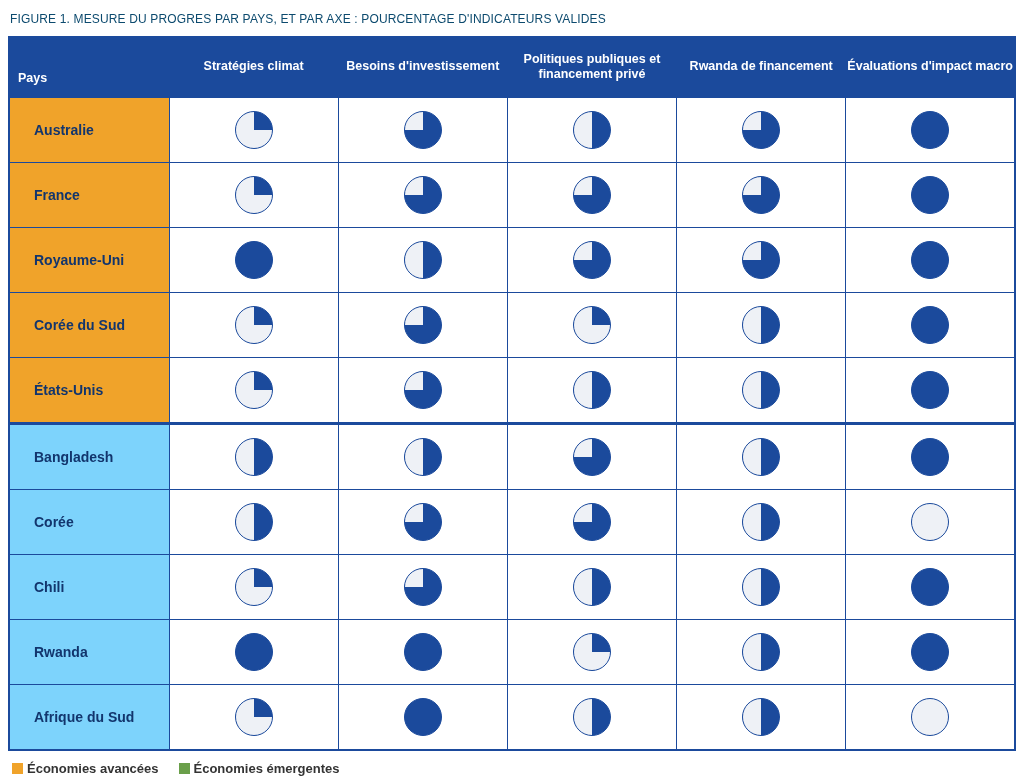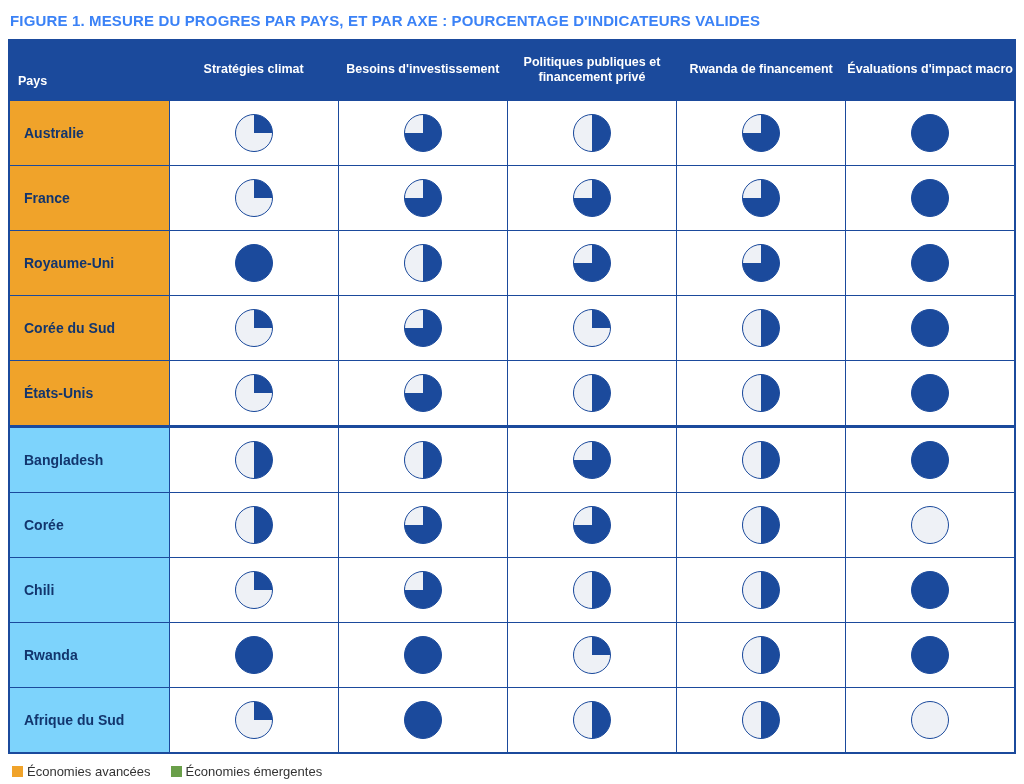--- a/index.html
+++ b/index.html
@@ -15,23 +15,23 @@
     overflow: hidden;
   }
   .page {
     position: relative;
     width: 1024px;
     height: 784px;
     box-sizing: border-box;
     padding: 10px 8px 0 8px;
   }
   .figure-title {
-    font-size: 15px;
-    font-weight: bold;
-    color: #3b82f6;
+    font-size: 12px;
+    font-weight: normal;
+    color: #0c4a6e;
     letter-spacing: 0.15px;
     margin: 2px 0 10px 2px;
     white-space: nowrap;
   }
   table.matrix {
     border-collapse: collapse;
     table-layout: fixed;
     width: 1008px;
     border: 2px solid #1b4a9c;
   }
@@ -58,21 +58,21 @@
     padding-left: 8px;
     vertical-align: bottom;
     padding-bottom: 10px;
     width: 160px;
   }
   tbody td.country {
     width: 160px;
     font-size: 14px;
     font-weight: bold;
     color: #12356d;
-    padding-left: 14px;
+    padding-left: 24px;
     height: 64px;
     box-sizing: border-box;
     vertical-align: middle;
   }
   tbody td.country.advanced { background: #f0a32a; }
   tbody td.country.emerging { background: #7dd3fc; }
   tbody td.cell {
     text-align: center;
     vertical-align: middle;
     height: 64px;
@@ -104,21 +104,21 @@
   .legend .swatch {
     display: inline-block;
     width: 11px;
     height: 11px;
     margin-right: 4px;
     vertical-align: middle;
   }
   .legend .sw-advanced { background: #f0a32a; }
   .legend .sw-emerging { background: #6a9f4a; }
   .legend .item { display: inline-flex; align-items: center; margin-right: 14px; }
-  .legend .item span.txt { vertical-align: middle; }
+  .legend .item span.txt { vertical-align: middle; font-weight: bold; }
 </style>
 </head>
 <body>
 
 <div class="page">
 
   <div class="figure-title">FIGURE 1. MESURE DU PROGRES PAR PAYS, ET PAR AXE : POURCENTAGE D'INDICATEURS VALIDES</div>
 
   <table class="matrix">
     <thead>

